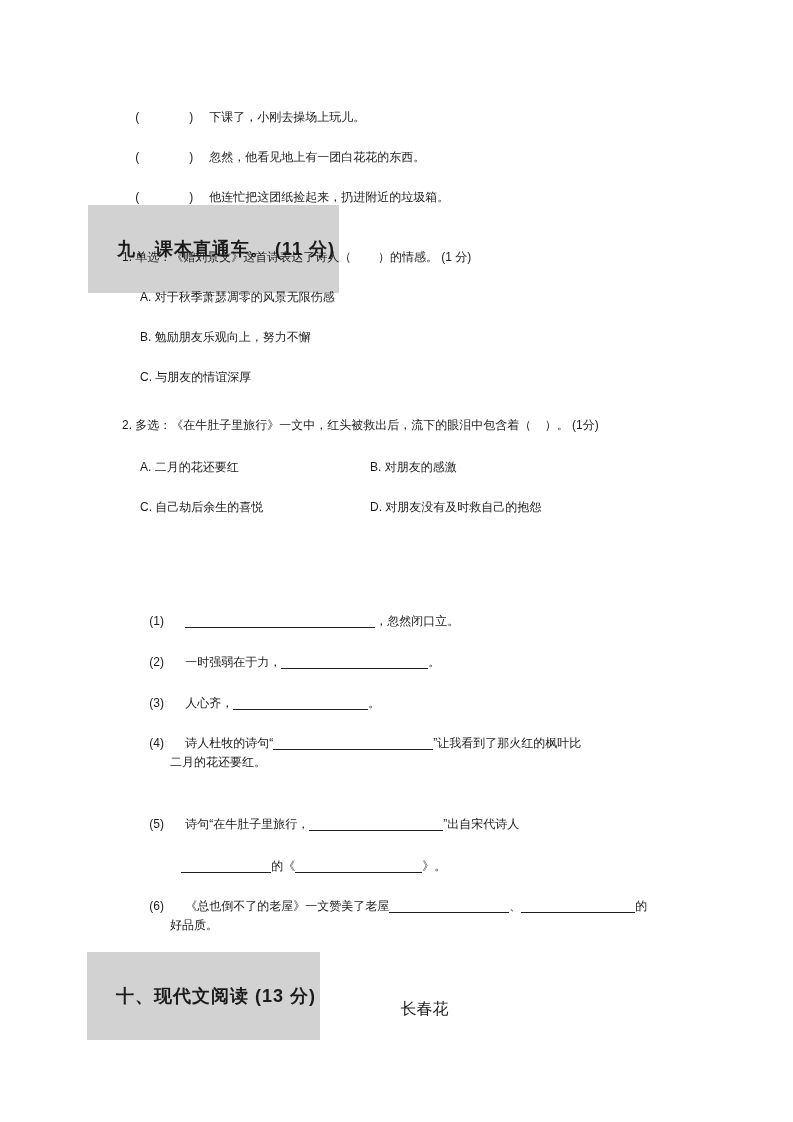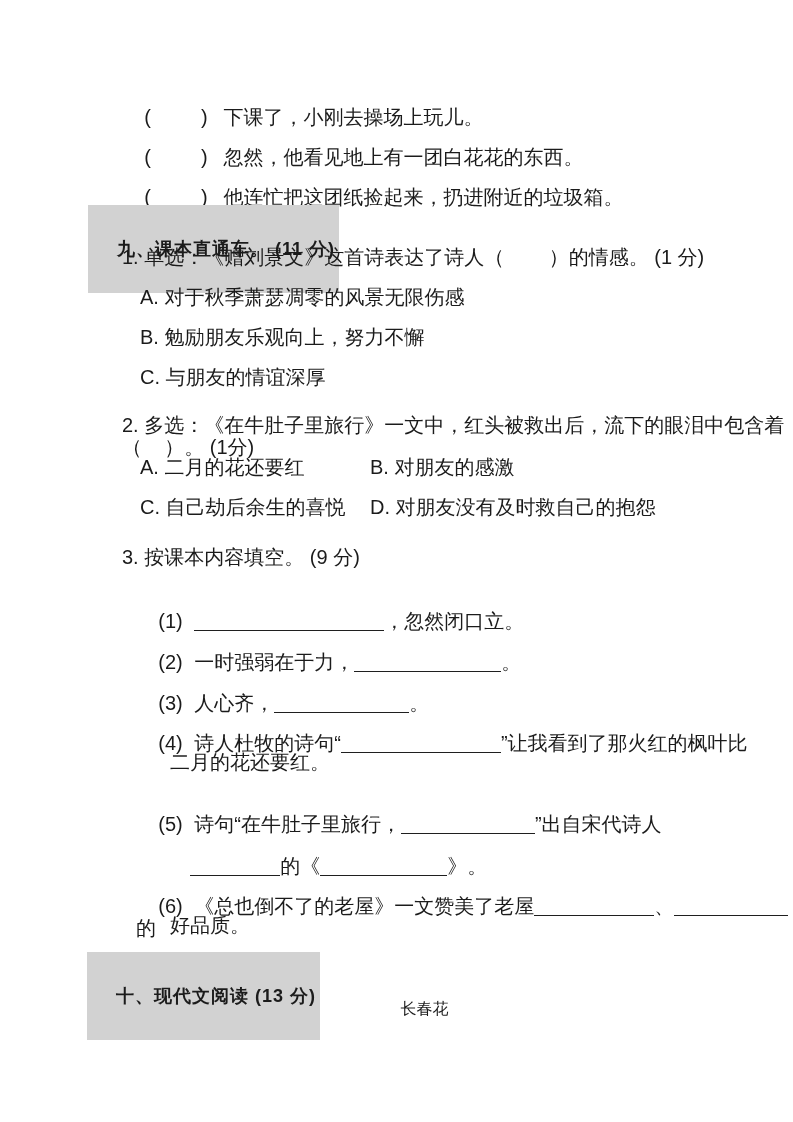--- a/index.html
+++ b/index.html
@@ -7,21 +7,21 @@
     position:relative;
     width:793px;height:1122px;
     background:#ffffff;
     font-family:"Liberation Sans", sans-serif;
     color:#1b1b1b;
     overflow:hidden;
   }
   .line{
     position:absolute;
     left:122px;
-    font-size:20px;
+    font-size:12px;
     line-height:22px;
     white-space:pre-wrap;
   }
   .line span{white-space:pre-wrap;}
   .opt{left:140px;}
   .fill{left:136px;}
   .cont{left:170px;}
   .flabel{display:inline-block;width:36px;}
   .paren-gap{display:inline-block;width:50px;}
   .seq-text{margin-left:16px;}
@@ -74,21 +74,20 @@
   <div class="line opt" style="top:286px">A. 对于秋季萧瑟凋零的风景无限伤感</div>
   <div class="line opt" style="top:326px">B. 勉励朋友乐观向上，努力不懈</div>
   <div class="line opt" style="top:366px">C. 与朋友的情谊深厚</div>
 
   <div class="line" style="top:414px">2. 多选：《在牛肚子里旅行》一文中，红头被救出后，流下的眼泪中包含着（    ）。 (1分)</div>
   <div class="line opt" style="top:456px">A. 二月的花还要红</div>
   <div class="line" style="top:456px;left:370px">B. 对朋友的感激</div>
   <div class="line" style="top:496px;left:370px">D. 对朋友没有及时救自己的抱怨</div>
   <div class="line opt" style="top:496px">C. 自己劫后余生的喜悦</div>
 
-  <div class="line" style="top:546px">3. 按课本内容填空。 (9 分)</div>
 
   <div class="line fill" style="top:588px">
     <span class="flabel">(1)</span><span class="blank" style="width:190px"></span><span>，忽然闭口立。</span>
   </div>
 
   <div class="line fill" style="top:629px">
     <span class="flabel">(2)</span><span>一时强弱在于力，</span><span class="blank" style="width:147px"></span><span>。</span>
   </div>
 
   <div class="line fill" style="top:670px">

